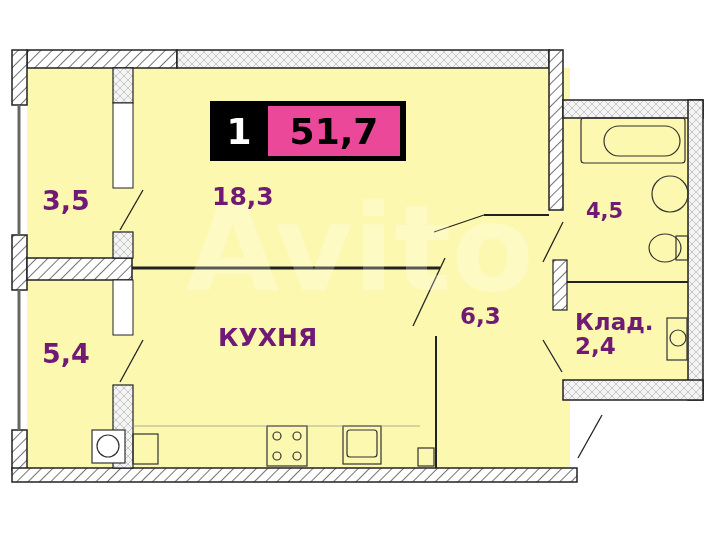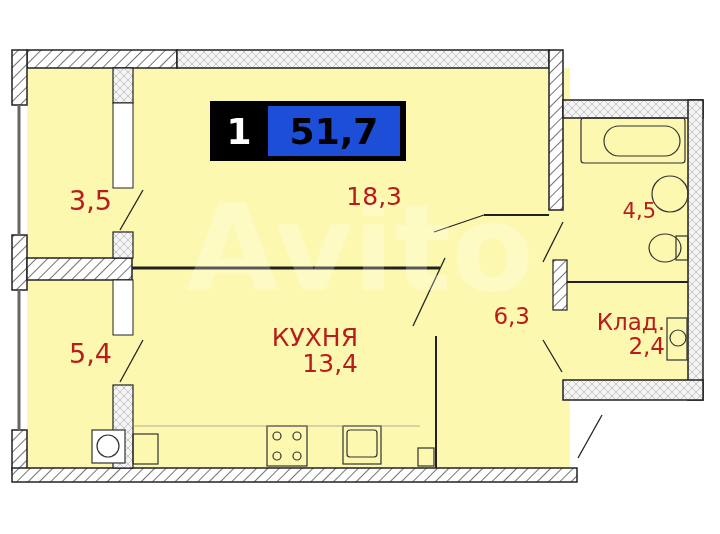--- a/index.html
+++ b/index.html
@@ -1,21 +1,21 @@
 <!DOCTYPE html>
 <html><head>
 <meta charset="utf-8">
 <style>
   html, body { margin:0; padding:0; background:#ffffff; }
   body { width:720px; height:534px; position:relative; overflow:hidden; font-family:"DejaVu Sans", sans-serif; }
   #plan { position:absolute; left:0; top:0; width:720px; height:534px; }
-  .label { position:absolute; font-weight:normal; color:#b91c1c; text-align:right; line-height:1.05; letter-spacing:0px; }
+  .label { position:absolute; font-weight:bold; color:#701a75; text-align:left; line-height:1.05; letter-spacing:0px; }
   .badge { position:absolute; left:210px; top:101px; height:60px; width:196px; background:#000; display:flex; align-items:stretch; }
   .badge .rooms { width:58px; color:#fff; font-weight:bold; font-size:36px; display:flex; align-items:center; justify-content:center; }
-  .badge .area { flex:1; background:#1d4ed8; margin:5px 6px 5px 0; color:#000; font-weight:bold; font-size:36px; display:flex; align-items:center; justify-content:center; }
+  .badge .area { flex:1; background:#ec4899; margin:5px 6px 5px 0; color:#000; font-weight:bold; font-size:36px; display:flex; align-items:center; justify-content:center; }
 </style>
 </head>
 <body>
 
 <svg id="plan" viewBox="0 0 720 534" xmlns="http://www.w3.org/2000/svg">
   <defs>
     <pattern id="hatch" patternUnits="userSpaceOnUse" width="8" height="8" patternTransform="rotate(45)">
       <rect width="8" height="8" fill="#ffffff"></rect>
       <line x1="0" y1="0" x2="0" y2="8" stroke="#444" stroke-width="1.5"></line>
     </pattern>
@@ -95,21 +95,20 @@
 <div class="badge">
   <div class="rooms">1</div>
   <div class="area">51,7</div>
 </div>
 
 <div class="label" style="left:212px;top:184px;width:190px;font-size:25px;">
   <div>18,3</div>
 </div>
 <div class="label" style="left:218px;top:325px;width:140px;font-size:25px;">
   <div>КУХНЯ</div>
-  <div>13,4</div>
 </div>
 <div class="label" style="left:42px;top:187px;width:70px;font-size:27px;">
   <div>3,5</div>
 </div>
 <div class="label" style="left:42px;top:340px;width:70px;font-size:27px;">
   <div>5,4</div>
 </div>
 <div class="label" style="left:460px;top:304px;width:70px;font-size:23px;">
   <div>6,3</div>
 </div>

